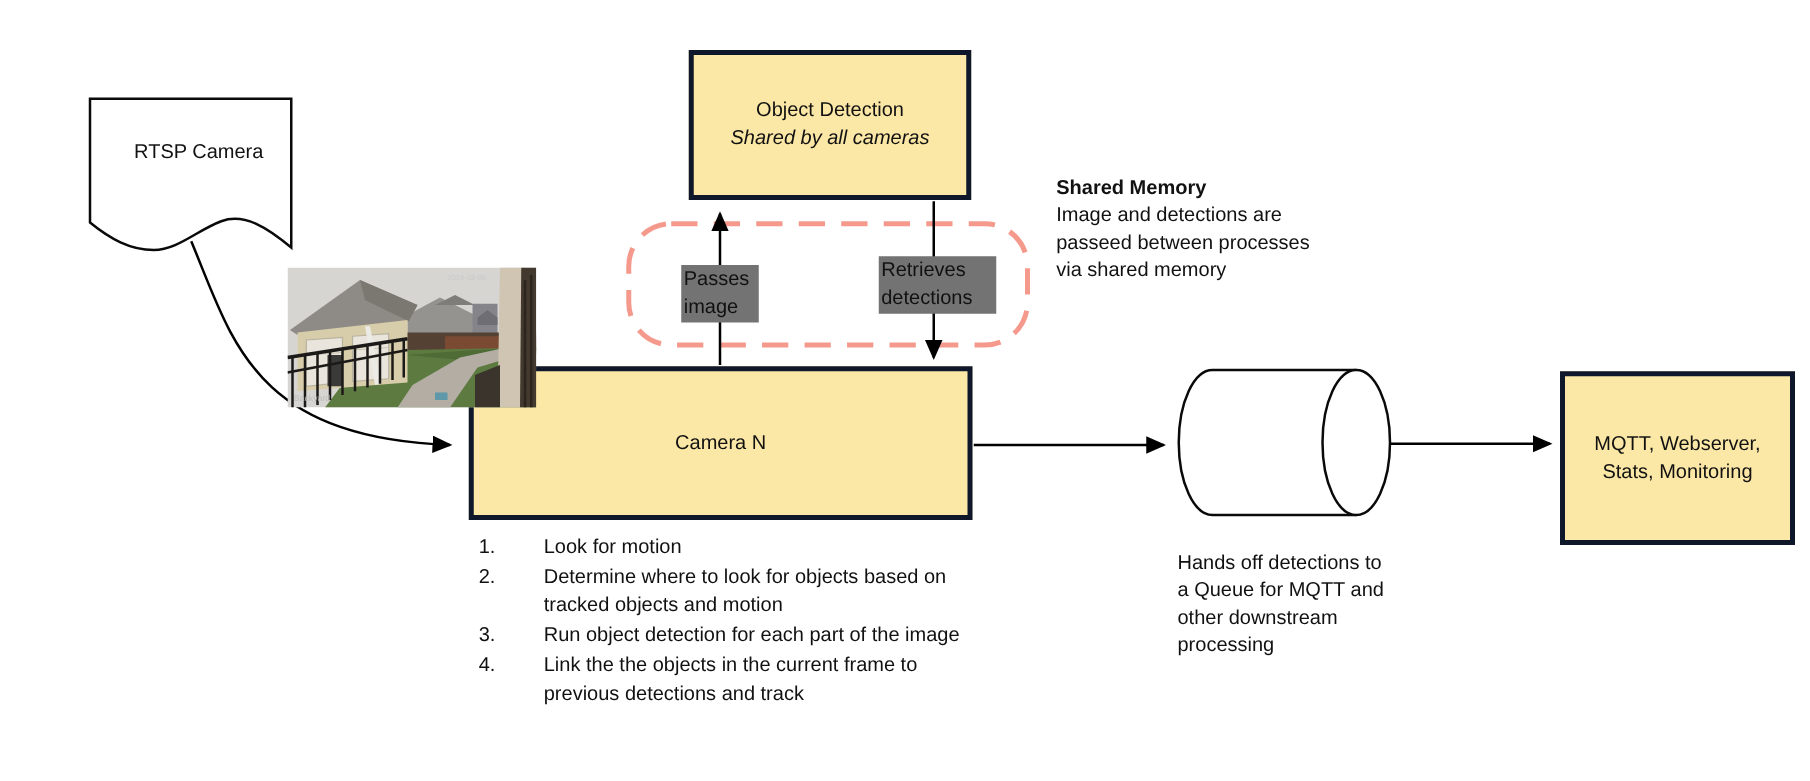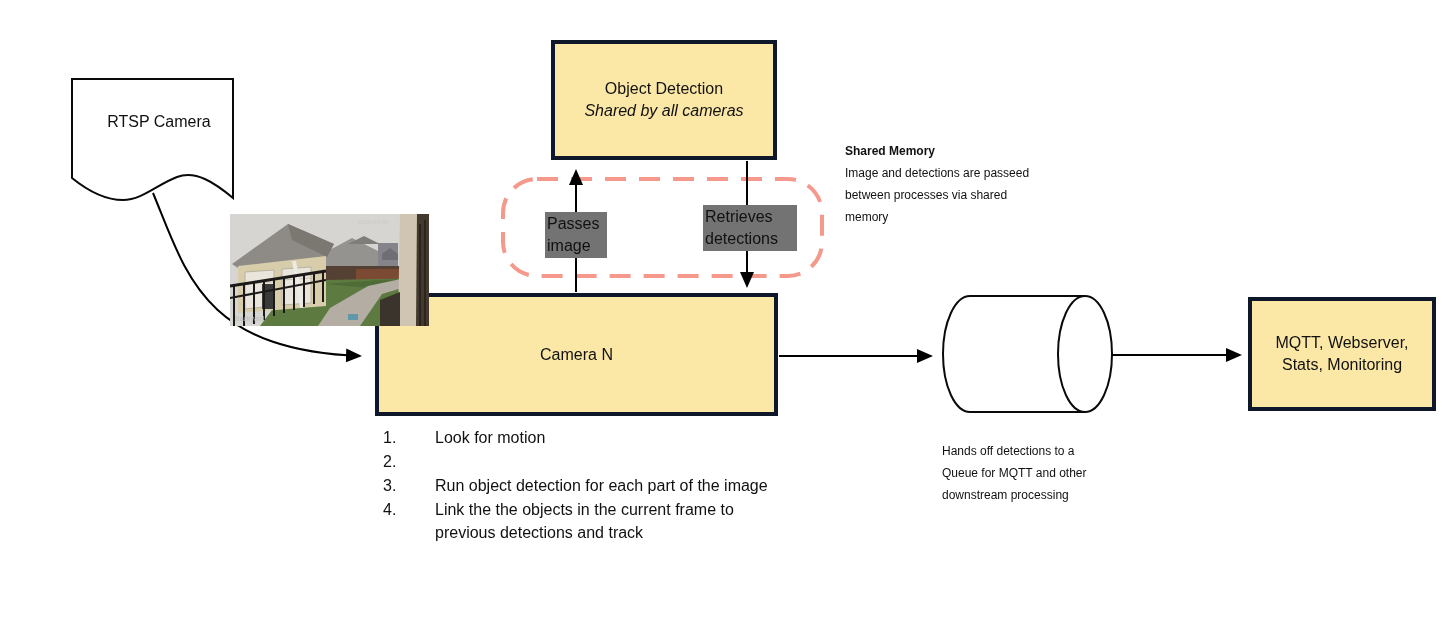--- a/index.html
+++ b/index.html
@@ -7,21 +7,21 @@
     position:relative;width:1448px;height:625px;background:#ffffff;overflow:hidden;
     font-family:"Liberation Sans", sans-serif;color:#111;
   }
   #shapes{position:absolute;inset:0;z-index:1;}
   .abs{position:absolute;z-index:2;}
   .box{
     background:#FCE8A6;border:4px solid #0f172a;box-sizing:border-box;
     display:flex;flex-direction:column;align-items:center;justify-content:center;
     text-align:center;font-size:16px;line-height:22px;
   }
-  .note{font-size:12px;line-height:22px;}
+  .note{font-size:16px;line-height:22px;}
   .note b{font-weight:bold;}
   .arrow-label{background:#737373;font-size:16px;line-height:22px;padding:1px 2px;}
   .shape-label{display:flex;align-items:center;justify-content:center;text-align:center;
     font-size:16px;line-height:22px;}
   ol.steps{list-style:none;margin:0;padding:0;font-size:16px;line-height:23px;}
   ol.steps li{display:flex;margin:0 0 1px 0;}
   ol.steps .num{width:52px;flex:0 0 52px;}
   ol.steps .txt{width:336px;}
   #snapshot{z-index:3;box-shadow:none;}
   .italic{font-style:italic;}
@@ -138,31 +138,32 @@
     </svg>
   </div>
 
   <ol class="abs steps" style="left:383px;top:426px;">
     <li>
       <span class="num">1.</span>
       <span class="txt">Look for motion</span>
     </li>
     <li>
       <span class="num">2.</span>
+      <span class="txt">Determine where to look for objects based on tracked objects and motion</span>
     </li>
     <li>
       <span class="num">3.</span>
       <span class="txt">Run object detection for each part of the image</span>
     </li>
     <li>
       <span class="num">4.</span>
       <span class="txt">Link the the objects in the current frame to previous detections and track</span>
     </li>
   </ol>
 
 
   <div class="abs note" style="left:942px;top:440px;width:168px;">Hands off detections to a Queue for MQTT and other downstream processing</div>
 
-  <div class="abs box" style="left:1248px;top:297px;width:188px;height:114px;padding:0 8px;">
+  <div class="abs box" style="left:1248px;top:297px;width:188px;height:139px;padding:0 8px;">
     <div>MQTT, Webserver, Stats, Monitoring</div>
   </div>
 
 </div>
 
 </body></html>

